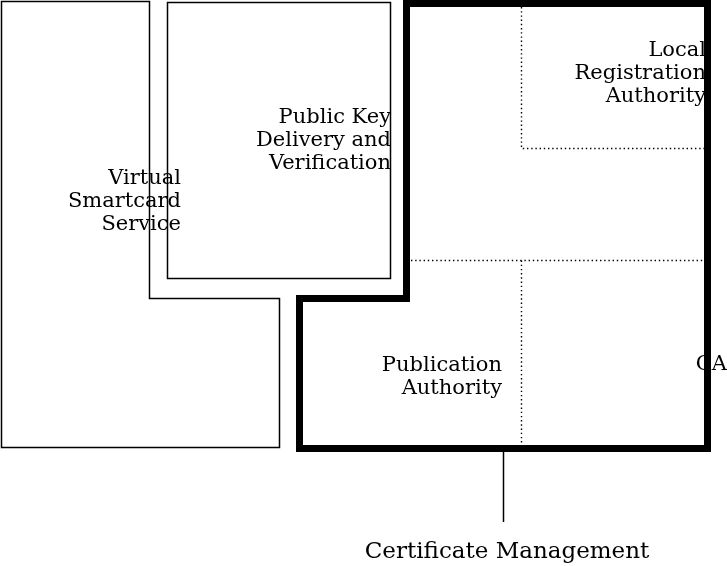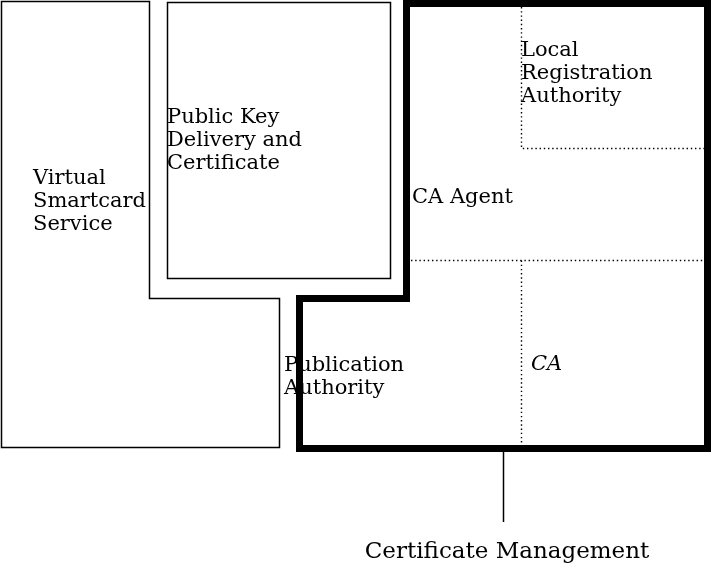--- a/index.html
+++ b/index.html
@@ -16,32 +16,32 @@
     font-family: "DejaVu Serif", "Liberation Serif", serif;
     color: #000000;
   }
   .lines {
     position: absolute;
     top: 0;
     left: 0;
   }
   .label {
     position: absolute;
-    text-align: left;
+    text-align: right;
     white-space: pre-line;
     font-size: 21px;
     line-height: 23px;
     color: #000000;
   }
   .label.vss   { left: 1px;   top: 166px; width: 148px; margin-left: 32px; }
   .label.pkd   { left: 167px; top: 105px; width: 224px; }
   .label.lra   { left: 521px; top: 38px;  width: 185px; }
   .label.agent { left: 412px; top: 185px; width: 220px; }
   .label.pub   { left: 284px; top: 353px; width: 218px; }
-  .label.ca    { left: 531px; top: 352px; width: 182px; font-style: italic; }
+  .label.ca    { left: 545px; top: 352px; width: 182px; }
   .caption {
     position: absolute;
     left: 297px;
     top: 537px;
     width: 420px;
     text-align: center;
     font-size: 23px;
     line-height: 26px;
     color: #000000;
   }
@@ -67,27 +67,26 @@
 
     <line x1="503.5" y1="452" x2="503.5" y2="522" stroke="#000000" stroke-width="1.5"></line>
   </svg>
 
   <div class="label vss">Virtual
 Smartcard
 Service</div>
 
   <div class="label pkd">Public Key
 Delivery and
-Certificate</div>
+Verification</div>
 
   <div class="label lra">Local
 Registration
 Authority</div>
 
-  <div class="label agent">CA Agent</div>
 
   <div class="label pub">Publication
 Authority</div>
 
   <div class="label ca">CA</div>
 
   <div class="caption">Certificate Management Component</div>
 
 </div>
 

